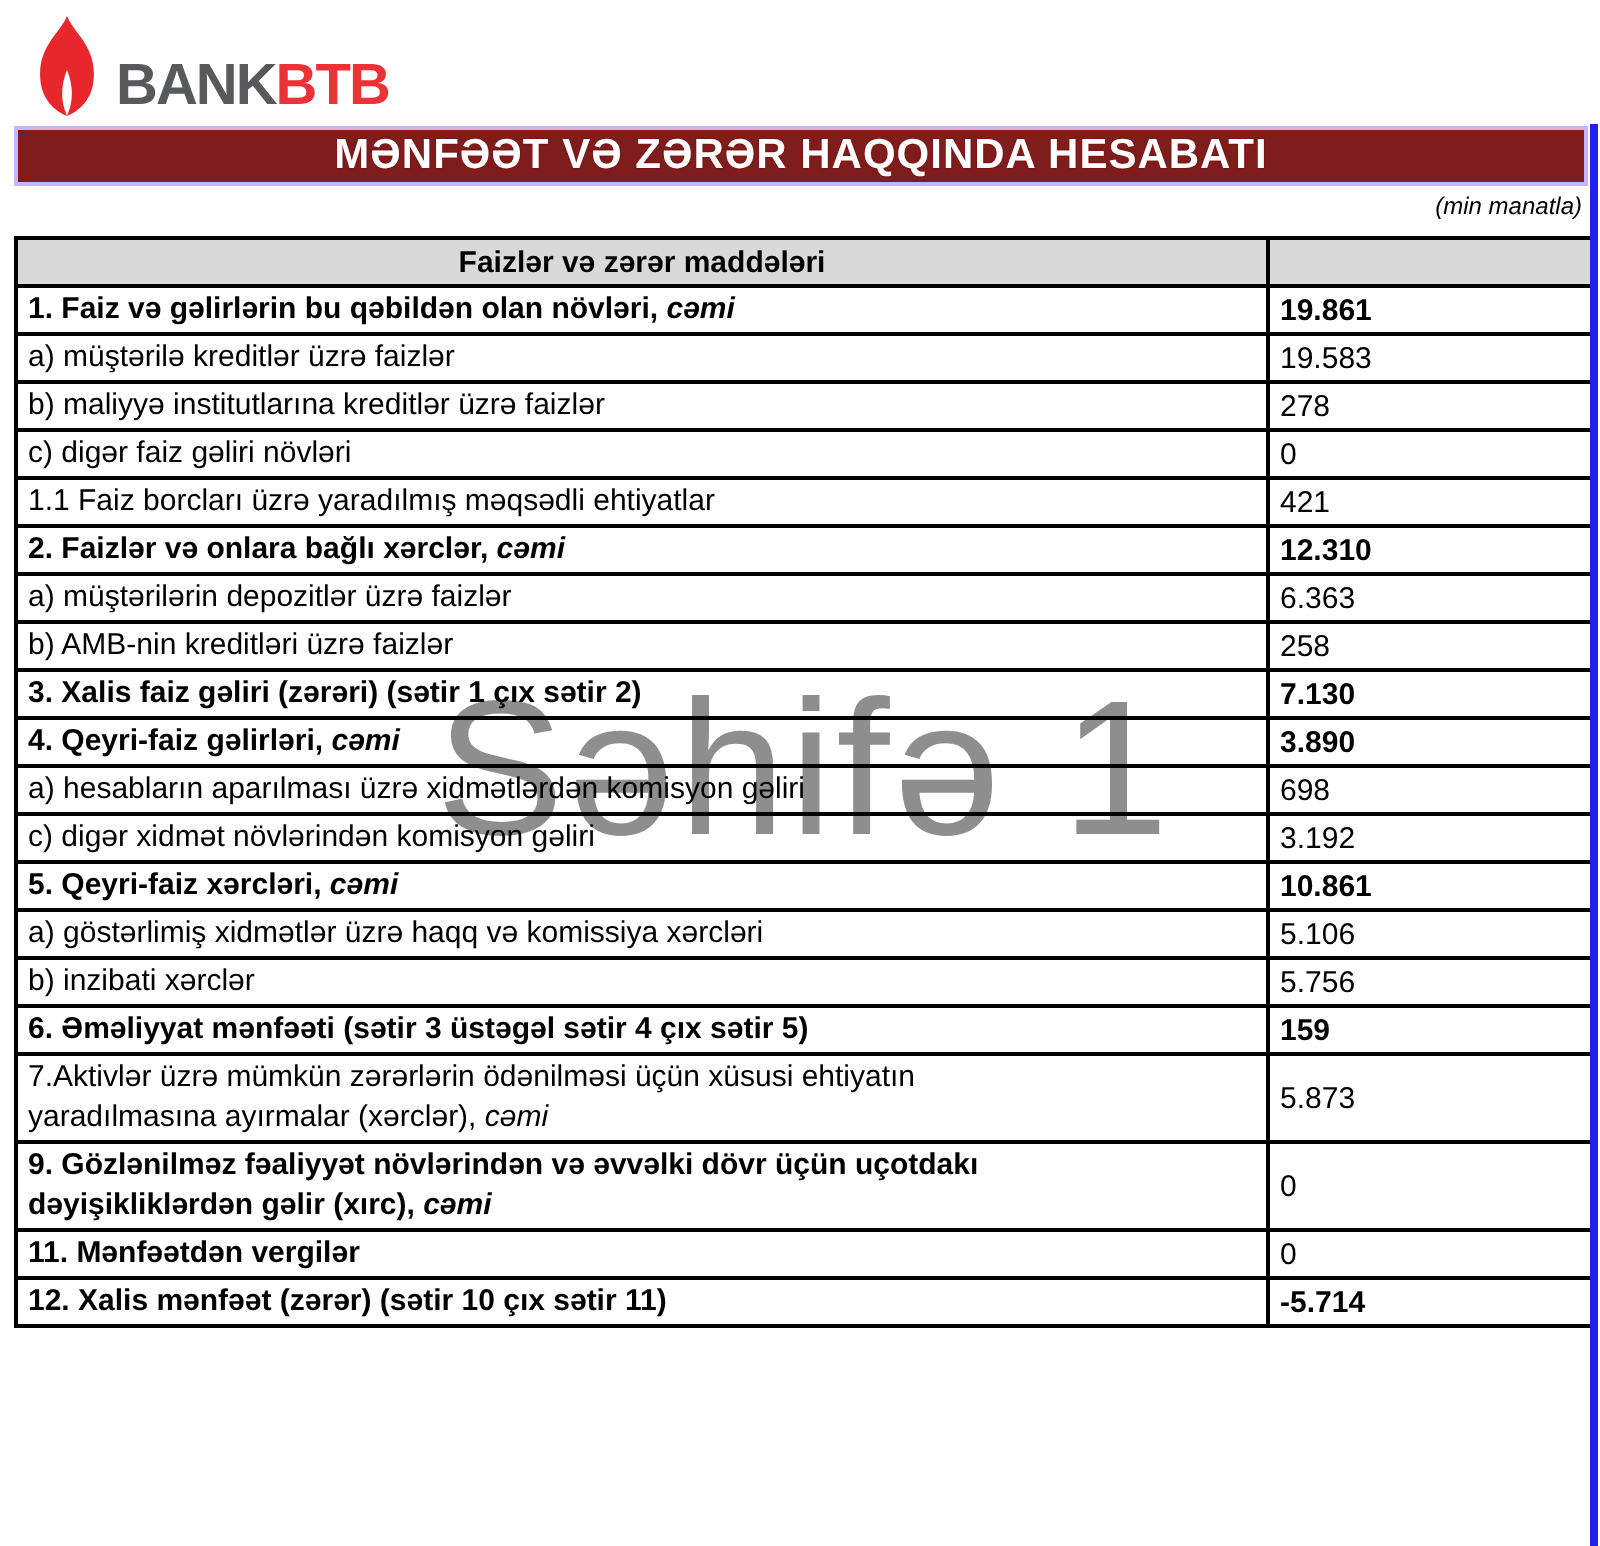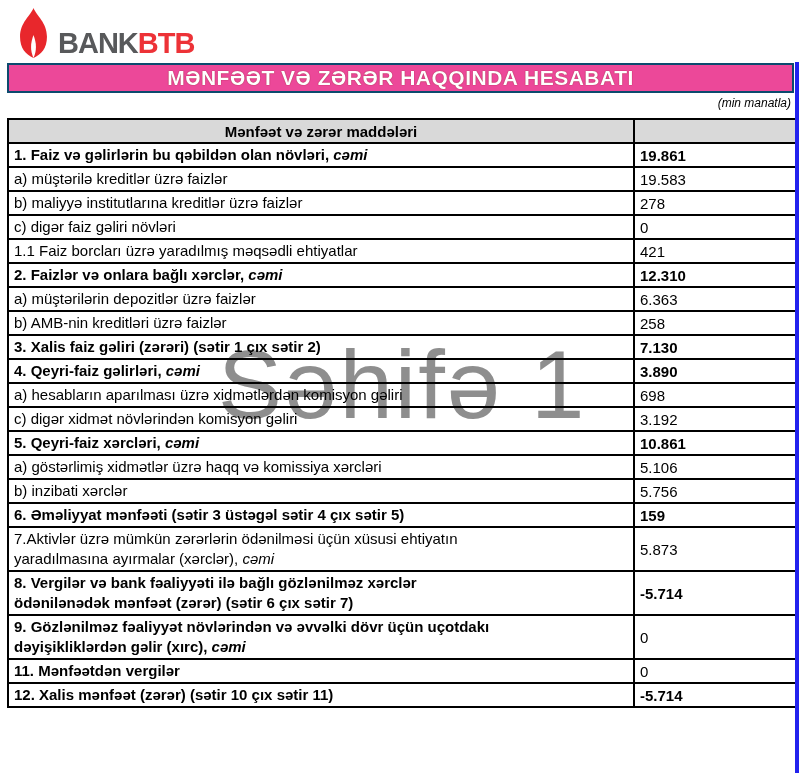--- a/index.html
+++ b/index.html
@@ -35,22 +35,22 @@
     letter-spacing:-1px;
     line-height:1;
     padding-top:6px;
   }
   .logo-bank{color:#58595b;}
   .logo-btb{color:#ed3237;}
   
   .banner{
     position:absolute;top:63px;left:7px;
     width:783px;height:26px;
-    background:#ec4899;
-    border:2px solid #0c4a6e;
+    background:#7f1d1d;
+    border:2px solid #c4b5fd;
     display:flex;align-items:center;justify-content:center;
   }
   .banner-title{
     color:#ffffff;
     font-weight:bold;
     font-size:21px;
     letter-spacing:0.5px;
     text-shadow:0 0 1px #7a0000;
     white-space:nowrap;
   }
@@ -121,21 +121,21 @@
 
   <div class="unit-note">(min manatla)</div>
 
   <table class="pl">
     <colgroup>
         <col class="c1">
         <col class="c2">
       </colgroup>
     <thead>
       <tr>
-        <td>Mənfəət və zərər maddələri</td>
+        <td>Faizlər və zərər maddələri</td>
         <td></td>
       </tr>
     </thead>
     <tbody id="pl-body">
         <tr class="label-bold value-bold">
     <td class="label-cell"><span class="lbl">1. Faiz və gəlirlərin bu qəbildən olan növləri, </span><span class="tail">cəmi</span></td>
     <td class="value-cell">19.861</td>
   </tr>
         <tr>
     <td class="label-cell"><span class="lbl">a) müştərilə kreditlər üzrə faizlər</span><span class="tail"></span></td>
@@ -195,25 +195,20 @@
   </tr>
         <tr class="label-bold value-bold">
     <td class="label-cell"><span class="lbl">6. Əməliyyat mənfəəti (sətir 3 üstəgəl sətir 4 çıx sətir 5)</span><span class="tail"></span></td>
     <td class="value-cell">159</td>
   </tr>
         <tr>
     <td class="label-cell"><span class="lbl">7.Aktivlər üzrə mümkün zərərlərin ödənilməsi üçün xüsusi ehtiyatın
 yaradılmasına ayırmalar (xərclər), </span><span class="tail">cəmi</span></td>
     <td class="value-cell">5.873</td>
   </tr>
-        <tr class="label-bold value-bold">
-    <td class="label-cell"><span class="lbl">8. Vergilər və bank fəaliyyəti ilə bağlı gözlənilməz xərclər
-ödənilənədək mənfəət (zərər) (sətir 6 çıx sətir 7)</span><span class="tail"></span></td>
-    <td class="value-cell">-5.714</td>
-  </tr>
         <tr class="label-bold">
     <td class="label-cell"><span class="lbl">9. Gözlənilməz fəaliyyət növlərindən və əvvəlki dövr üçün uçotdakı
 dəyişikliklərdən gəlir (xırc), </span><span class="tail">cəmi</span></td>
     <td class="value-cell">0</td>
   </tr>
         <tr class="label-bold">
     <td class="label-cell"><span class="lbl">11. Mənfəətdən vergilər</span><span class="tail"></span></td>
     <td class="value-cell">0</td>
   </tr>
         <tr class="label-bold value-bold">

